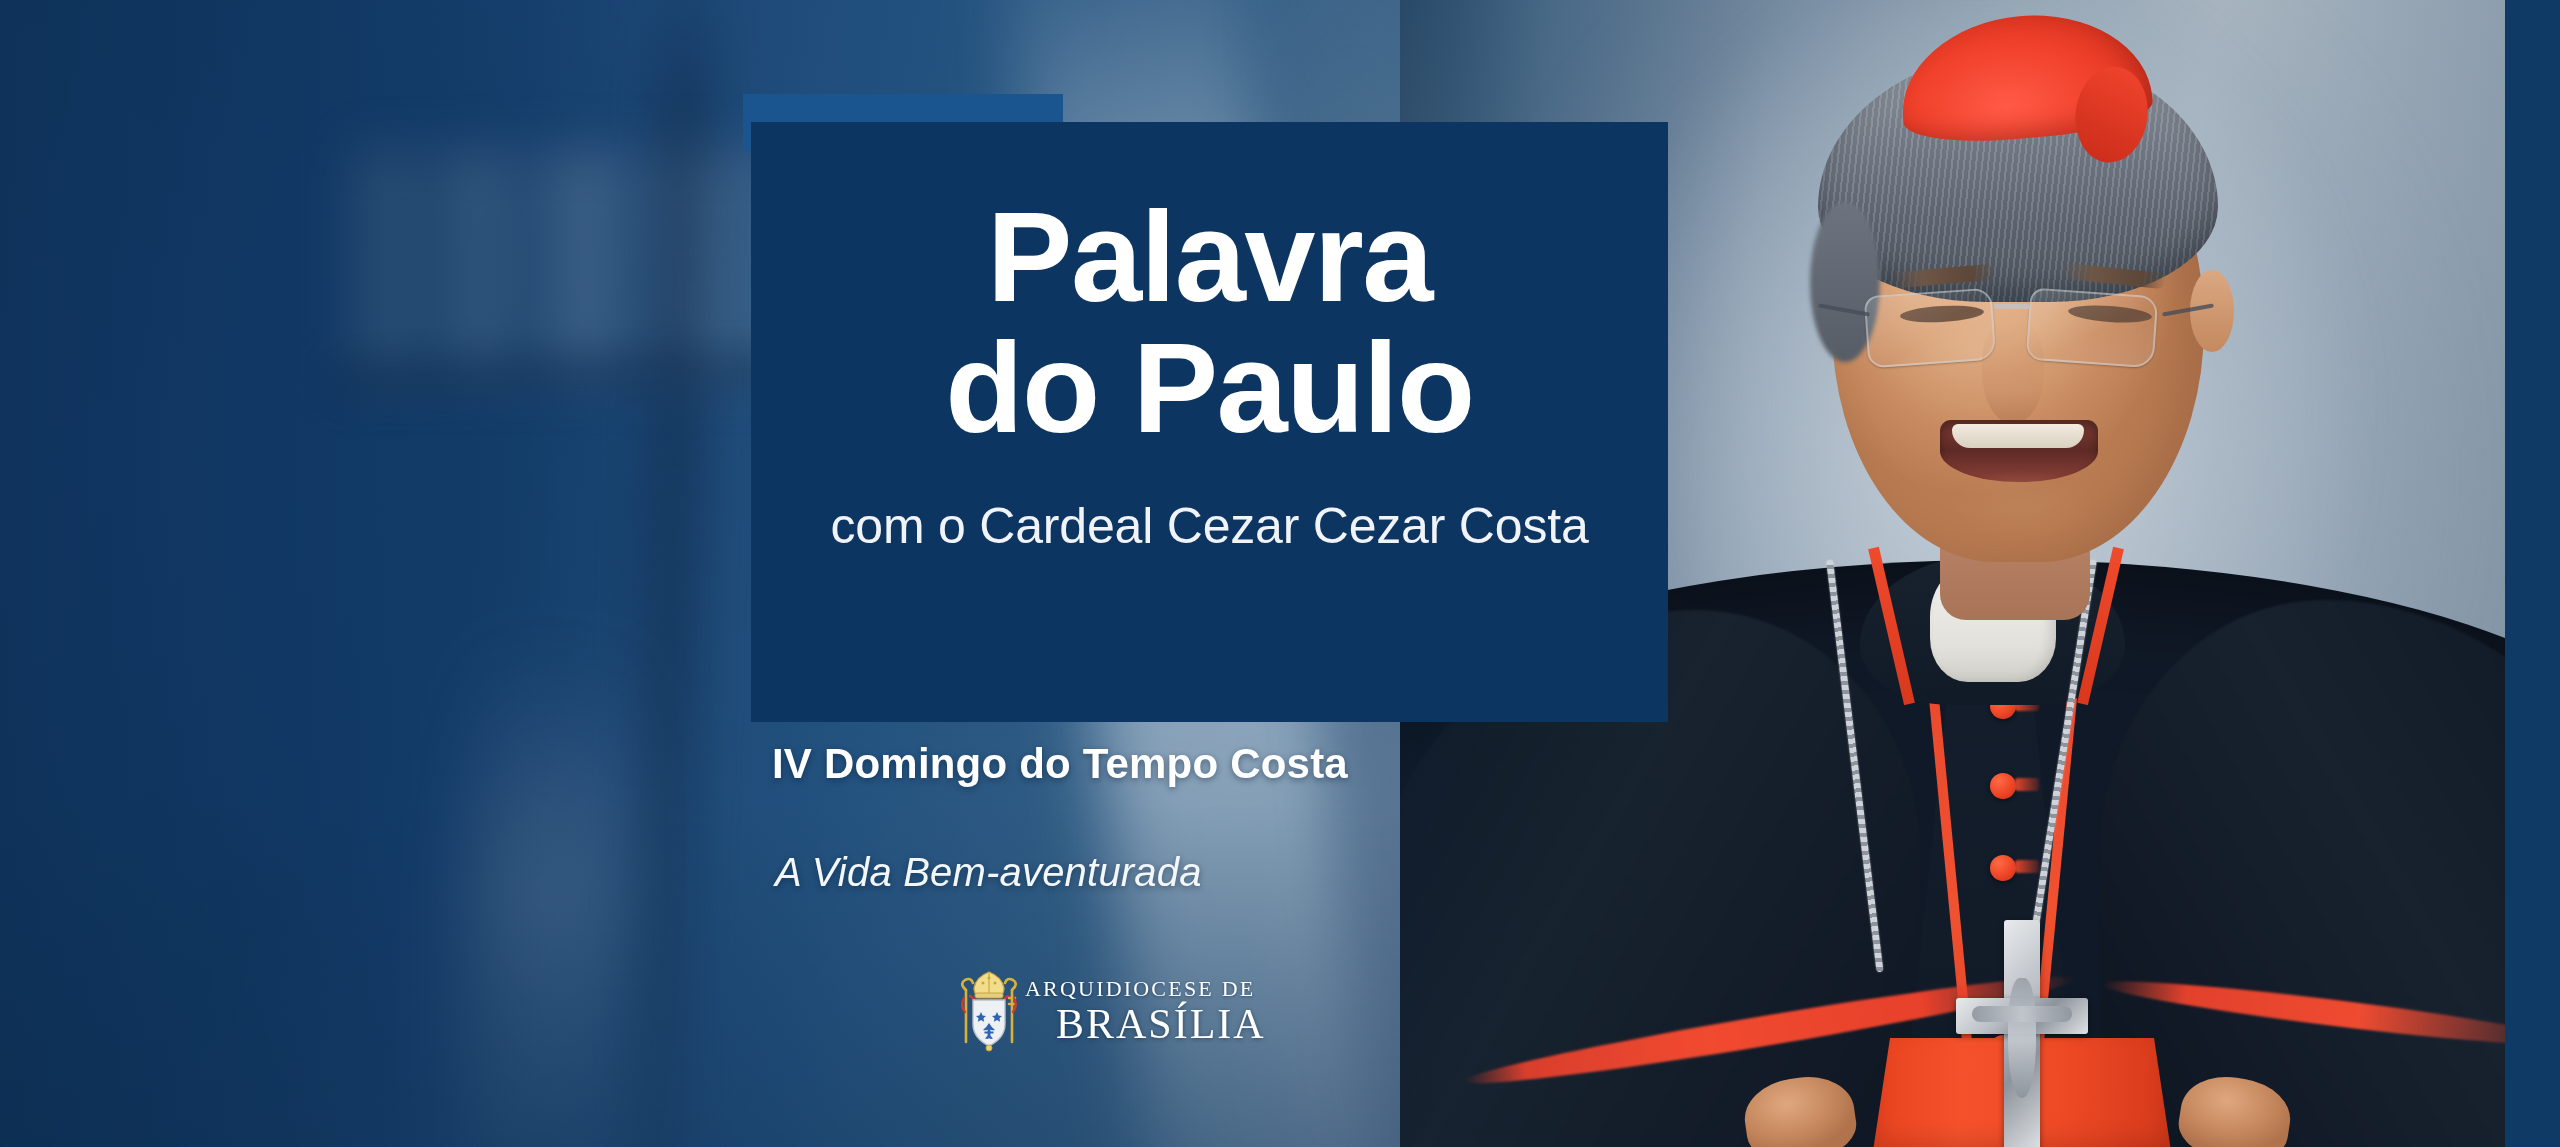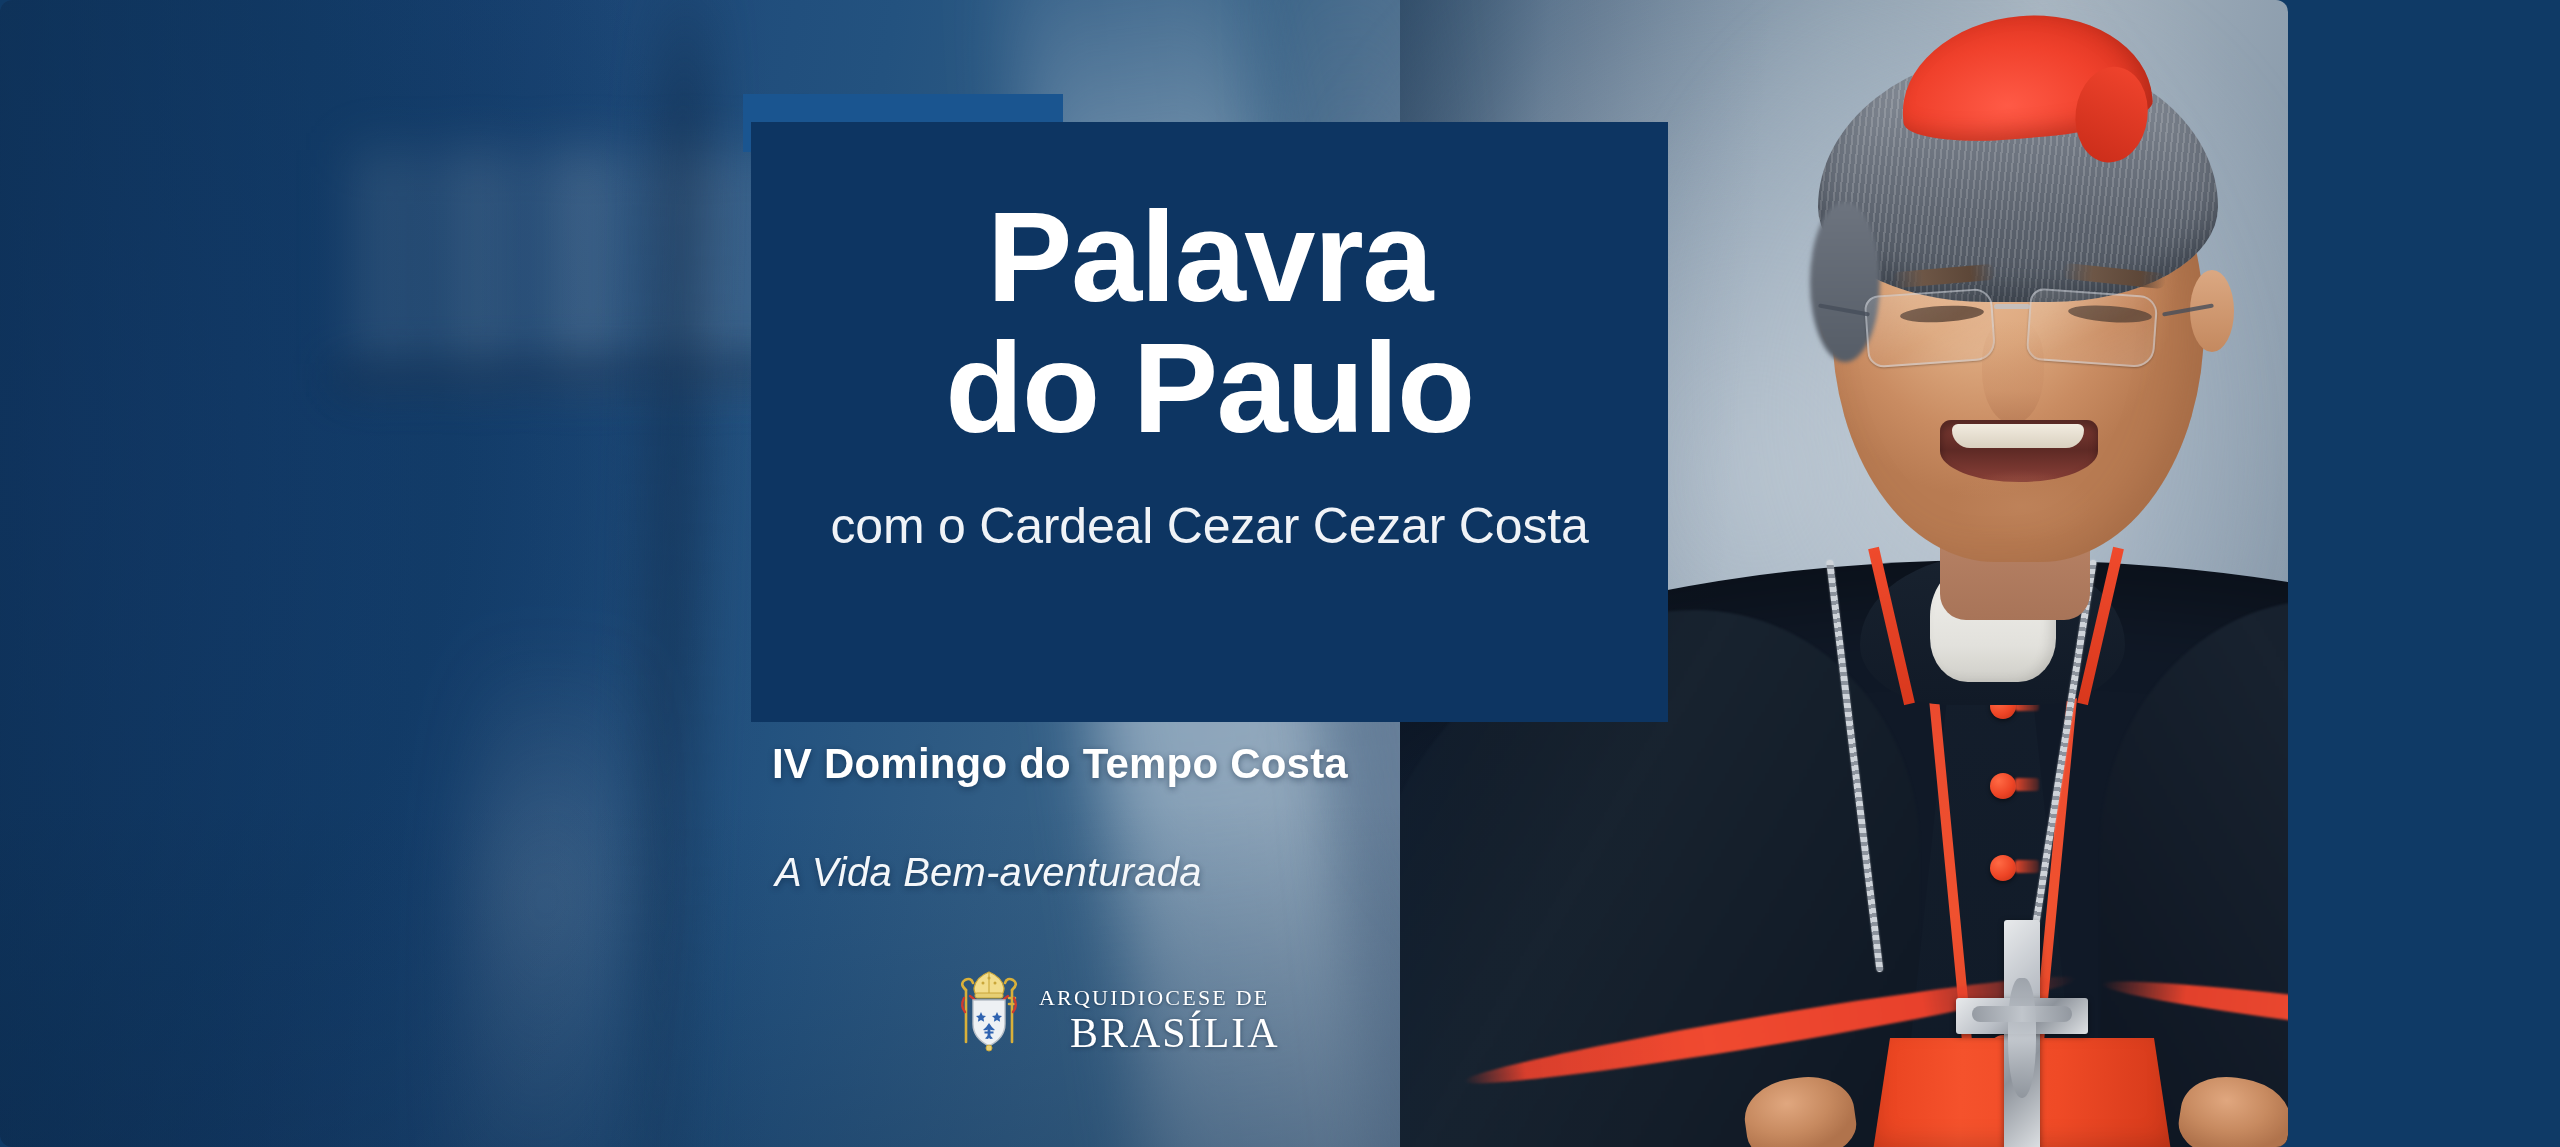--- a/index.html
+++ b/index.html
@@ -6,23 +6,22 @@
   * { margin:0; padding:0; box-sizing:border-box; }
   html, body {
     width:2560px; height:1147px;
     overflow:hidden;
     background:#0f3a66;
     font-family:"Liberation Sans", sans-serif;
   }
 
   #stage {
     position:relative;
-    width:2288px; height:1147px;
+    width:2505px; height:1147px;
     overflow:hidden;
-    border-radius:12px;
   }
 
   
   .bg-base {
     position:absolute; inset:0;
     background:
       radial-gradient(ellipse 900px 1200px at 2%  40%, #164277 0%, #14406f 45%, rgba(20,64,111,0) 75%),
       linear-gradient(100deg,
         #123a67 0%,
         #1a4476 18%,
@@ -483,21 +482,21 @@
     font-weight:400;
     letter-spacing:.2px;
     text-shadow:0 2px 6px rgba(5,25,50,.45);
     white-space:nowrap;
   }
 
   
   #logo {
     position:absolute;
     left:953px; top:968px;
-    display:flex; align-items:flex-end; gap:14px;
+    display:flex; align-items:center; 
   }
   #logo .coa { width:72px; height:86px; flex:0 0 auto; }
   #logo .wordmark { display:flex; flex-direction:column; line-height:1; }
   #logo .wm-top {
     color:#ffffff;
     font-family:"Liberation Serif", serif;
     font-size:22px;
     letter-spacing:2.2px;
     font-variant:small-caps;
     text-transform:uppercase;

